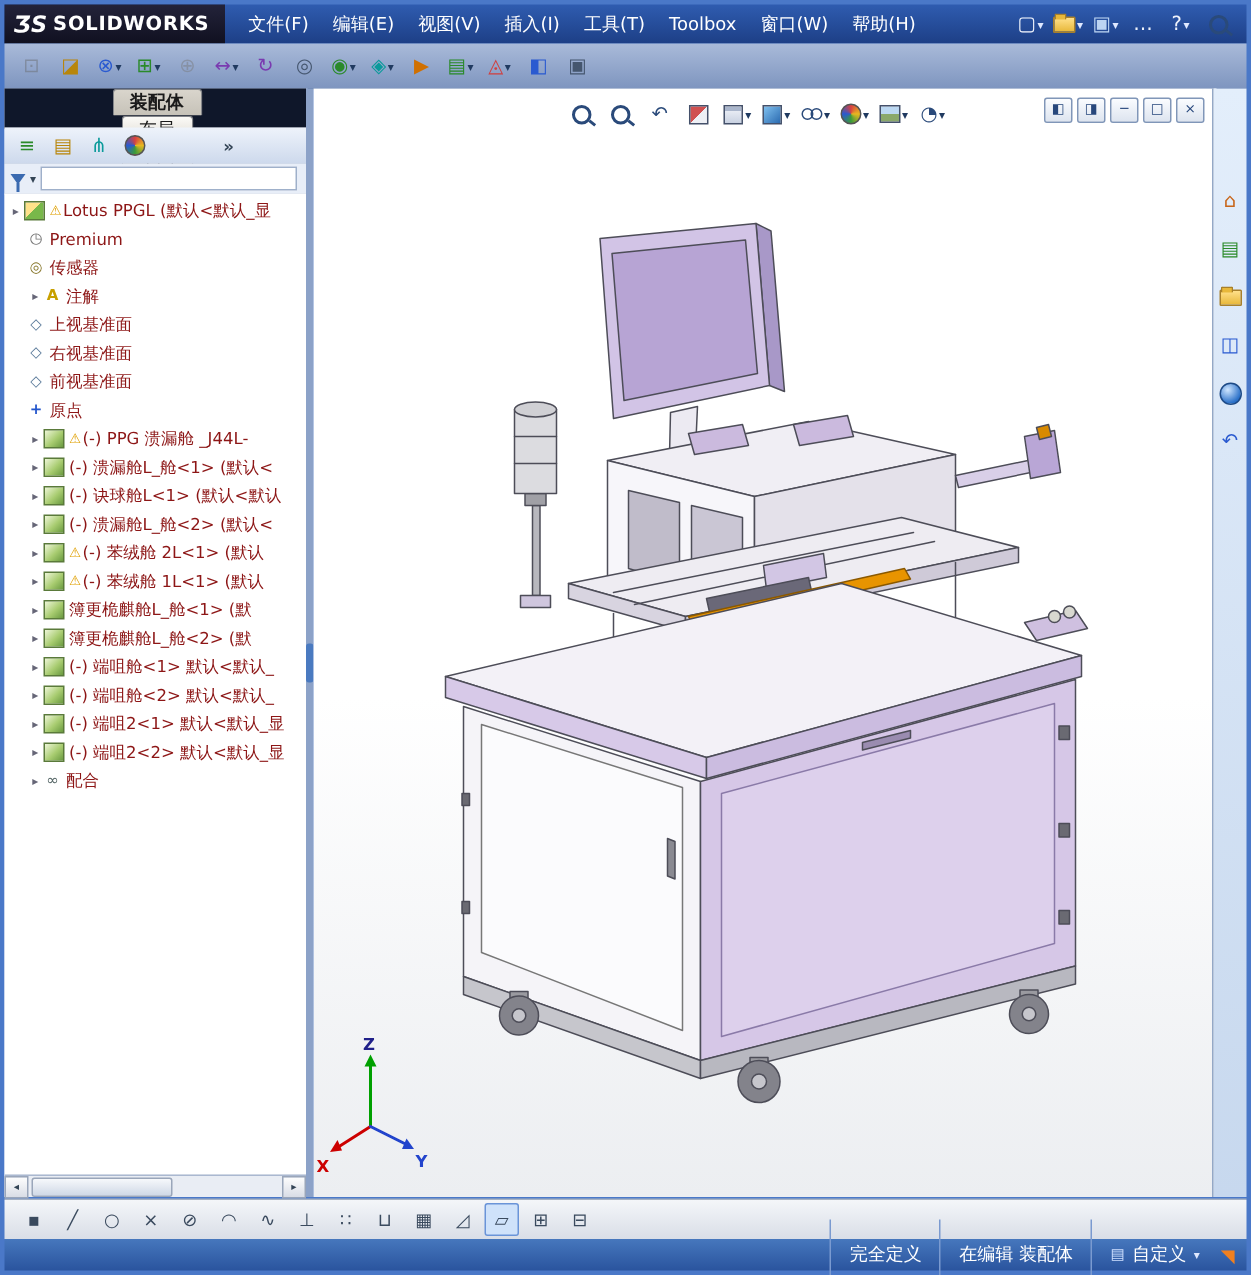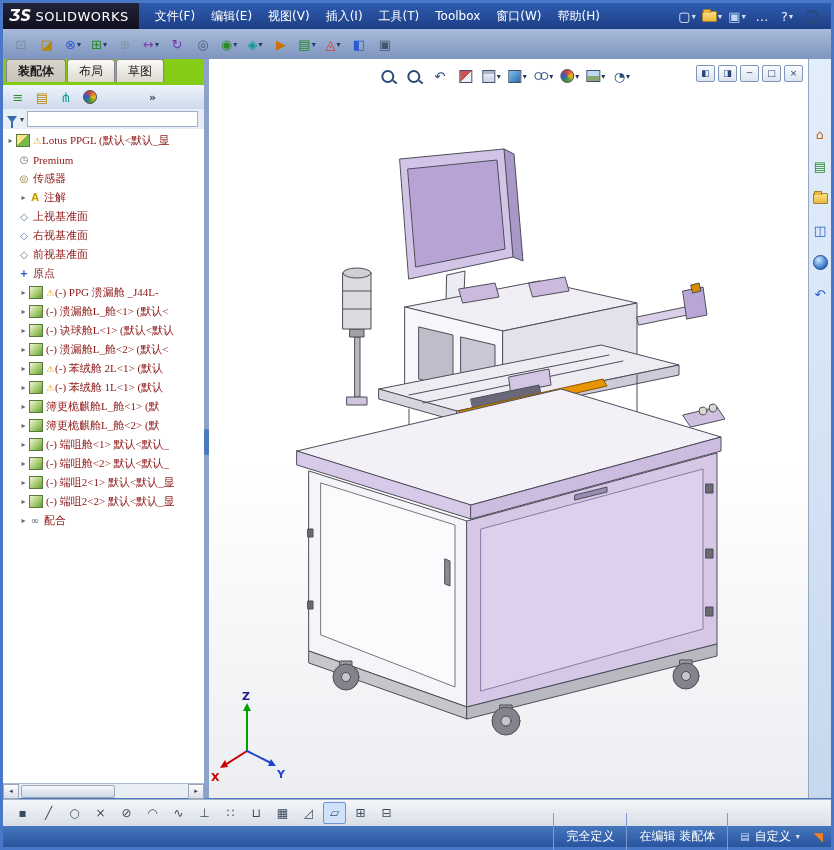--- a/index.html
+++ b/index.html
@@ -5,57 +5,57 @@
   html,body{margin:0;padding:0;}
   body{width:834px;height:850px;overflow:hidden;font-family:"DejaVu Sans","Liberation Sans",sans-serif;
        -webkit-font-smoothing:antialiased;background:#4a78c8;position:relative;font-size:12px;color:#222;}
   .abs{position:absolute;}
   
   .titlebar{left:3px;top:3px;right:3px;height:26px;background:linear-gradient(#2f5cb0,#1d3f86);
             display:flex;align-items:center;color:#fff;}
   .logo{background:linear-gradient(#23233a,#101020);height:26px;display:flex;align-items:center;
         padding:0 10px 0 6px;gap:4px;}
   .logo .mark{font-style:italic;font-weight:bold;font-size:15px;color:#fff;}
-  .logo .name{font-weight:normal;font-size:13px;letter-spacing:.5px;color:#fff;}
+  .logo .name{font-weight:bold;font-size:13px;letter-spacing:.5px;color:#fff;}
   .menubar{display:flex;align-items:center;height:100%;margin-left:8px;}
   .menu-item{padding:0 8px;height:100%;display:flex;align-items:center;font-size:12px;color:#fff;cursor:default;}
   .tb-right{margin-left:auto;display:flex;align-items:center;gap:3px;padding-right:8px;}
   .tb-right .icon-btn{width:20px;height:20px;background:transparent;border:1px solid transparent;}
   
   .icon-btn{display:inline-flex;align-items:center;justify-content:center;width:22px;height:22px;
             border:1px solid transparent;border-radius:2px;position:relative;cursor:default;}
   .icon-btn .glyph{font-size:13px;line-height:1;}
   .icon-btn.disabled{opacity:.45;filter:grayscale(.9);}
   .icon-btn.active{background:#cfe2fa;border:1px solid #6a94d8;}
   .has-caret::after{content:"▾";font-size:8px;color:#203a60;margin-left:1px;}
   .tb-right .has-caret::after{color:#dfe8ff;}
   
   .toolbar2{left:3px;top:29px;right:3px;height:30px;background:linear-gradient(#a9bad9,#7e95bf);
             display:flex;align-items:center;padding-left:6px;gap:2px;border-bottom:1px solid #5a6f96;}
   
   .main{left:3px;top:59px;right:3px;bottom:52px;}
   .left-col{left:0;top:0;width:201px;bottom:0;background:#d9e2f2;border-right:1px solid #8fa3c4;}
-  .tabstrip{left:0;top:0;right:0;height:26px;background:#84cc16;border-bottom:1px solid #87909e;
-            display:flex;align-items:flex-start;padding-left:3px;}
+  .tabstrip{left:0;top:0;right:0;height:26px;background:#0f172a;border-bottom:1px solid #87909e;
+            display:flex;align-items:center;padding-left:3px;flex-direction:column;}
   .ctab{height:22px;margin-right:1px;padding:0 11px;background:linear-gradient(#fbfaf7,#dcd8cf);
         border:1px solid #84868a;border-bottom:none;border-radius:3px 3px 0 0;font-size:12px;
         display:flex;align-items:center;color:#1a1a1a;}
   .ctab.active{background:linear-gradient(#d9d5cc,#c6c2b8);font-weight:bold;}
   .fm-toolbar{left:0;top:26px;right:0;height:24px;background:linear-gradient(#eef3fb,#cdd9ec);
               display:flex;align-items:center;gap:2px;padding-left:4px;border-bottom:1px solid #9fb0ca;}
   .fm-toolbar .icon-btn{width:20px;height:20px;}
   .fm-overflow{margin-left:auto;margin-right:48px;color:#345;font-weight:bold;font-size:11px;}
   .filter-row{left:0;top:50px;right:0;height:20px;background:#e8eef8;border-bottom:1px solid #aab8d0;
               display:flex;align-items:center;padding-left:4px;gap:3px;}
   .filter-field{flex:1;height:14px;margin-right:6px;background:#fff;border:1px solid #9fb0ca;}
   .tree{left:0;top:70px;right:0;bottom:14px;background:#fff;overflow:hidden;padding-top:2px;}
   .tree-row{display:flex;align-items:center;height:19px;white-space:nowrap;font-size:11px;color:#8d1616;}
   .tree-row .tw{width:11px;font-size:8px;color:#667;text-align:center;flex:0 0 11px;}
   .tree-row .warn{color:#e0a000;font-size:9px;margin-right:1px;}
-  .tree-row .tlabel{overflow:hidden;font-family:Liberation Serif, serif;}
+  .tree-row .tlabel{overflow:hidden;}
   .ticon{width:12px;height:12px;flex:0 0 12px;margin-right:3px;display:inline-flex;align-items:center;
          justify-content:center;font-size:10px;line-height:1;}
   .ticon.shape-assembly{background:linear-gradient(135deg,#ffe28a 45%,#79b84a 45%);border:1px solid #5a7a3a;width:11px;height:11px;}
   .ticon.shape-component{background:linear-gradient(135deg,#eef6d8 0%,#a8cc70 55%,#6a9a40 100%);border:1px solid #5a7a3a;width:11px;height:11px;}
   .ticon.shape-history{color:#777;}
   .ticon.shape-sensor{color:#8a7a30;}
   .ticon.shape-annotation{color:#c8a000;font-weight:bold;font-size:10px;}
   .ticon.shape-plane{color:#5a7a9a;}
   .ticon.shape-origin{color:#2255cc;font-weight:bold;}
   .ticon.shape-mates{color:#566;}

